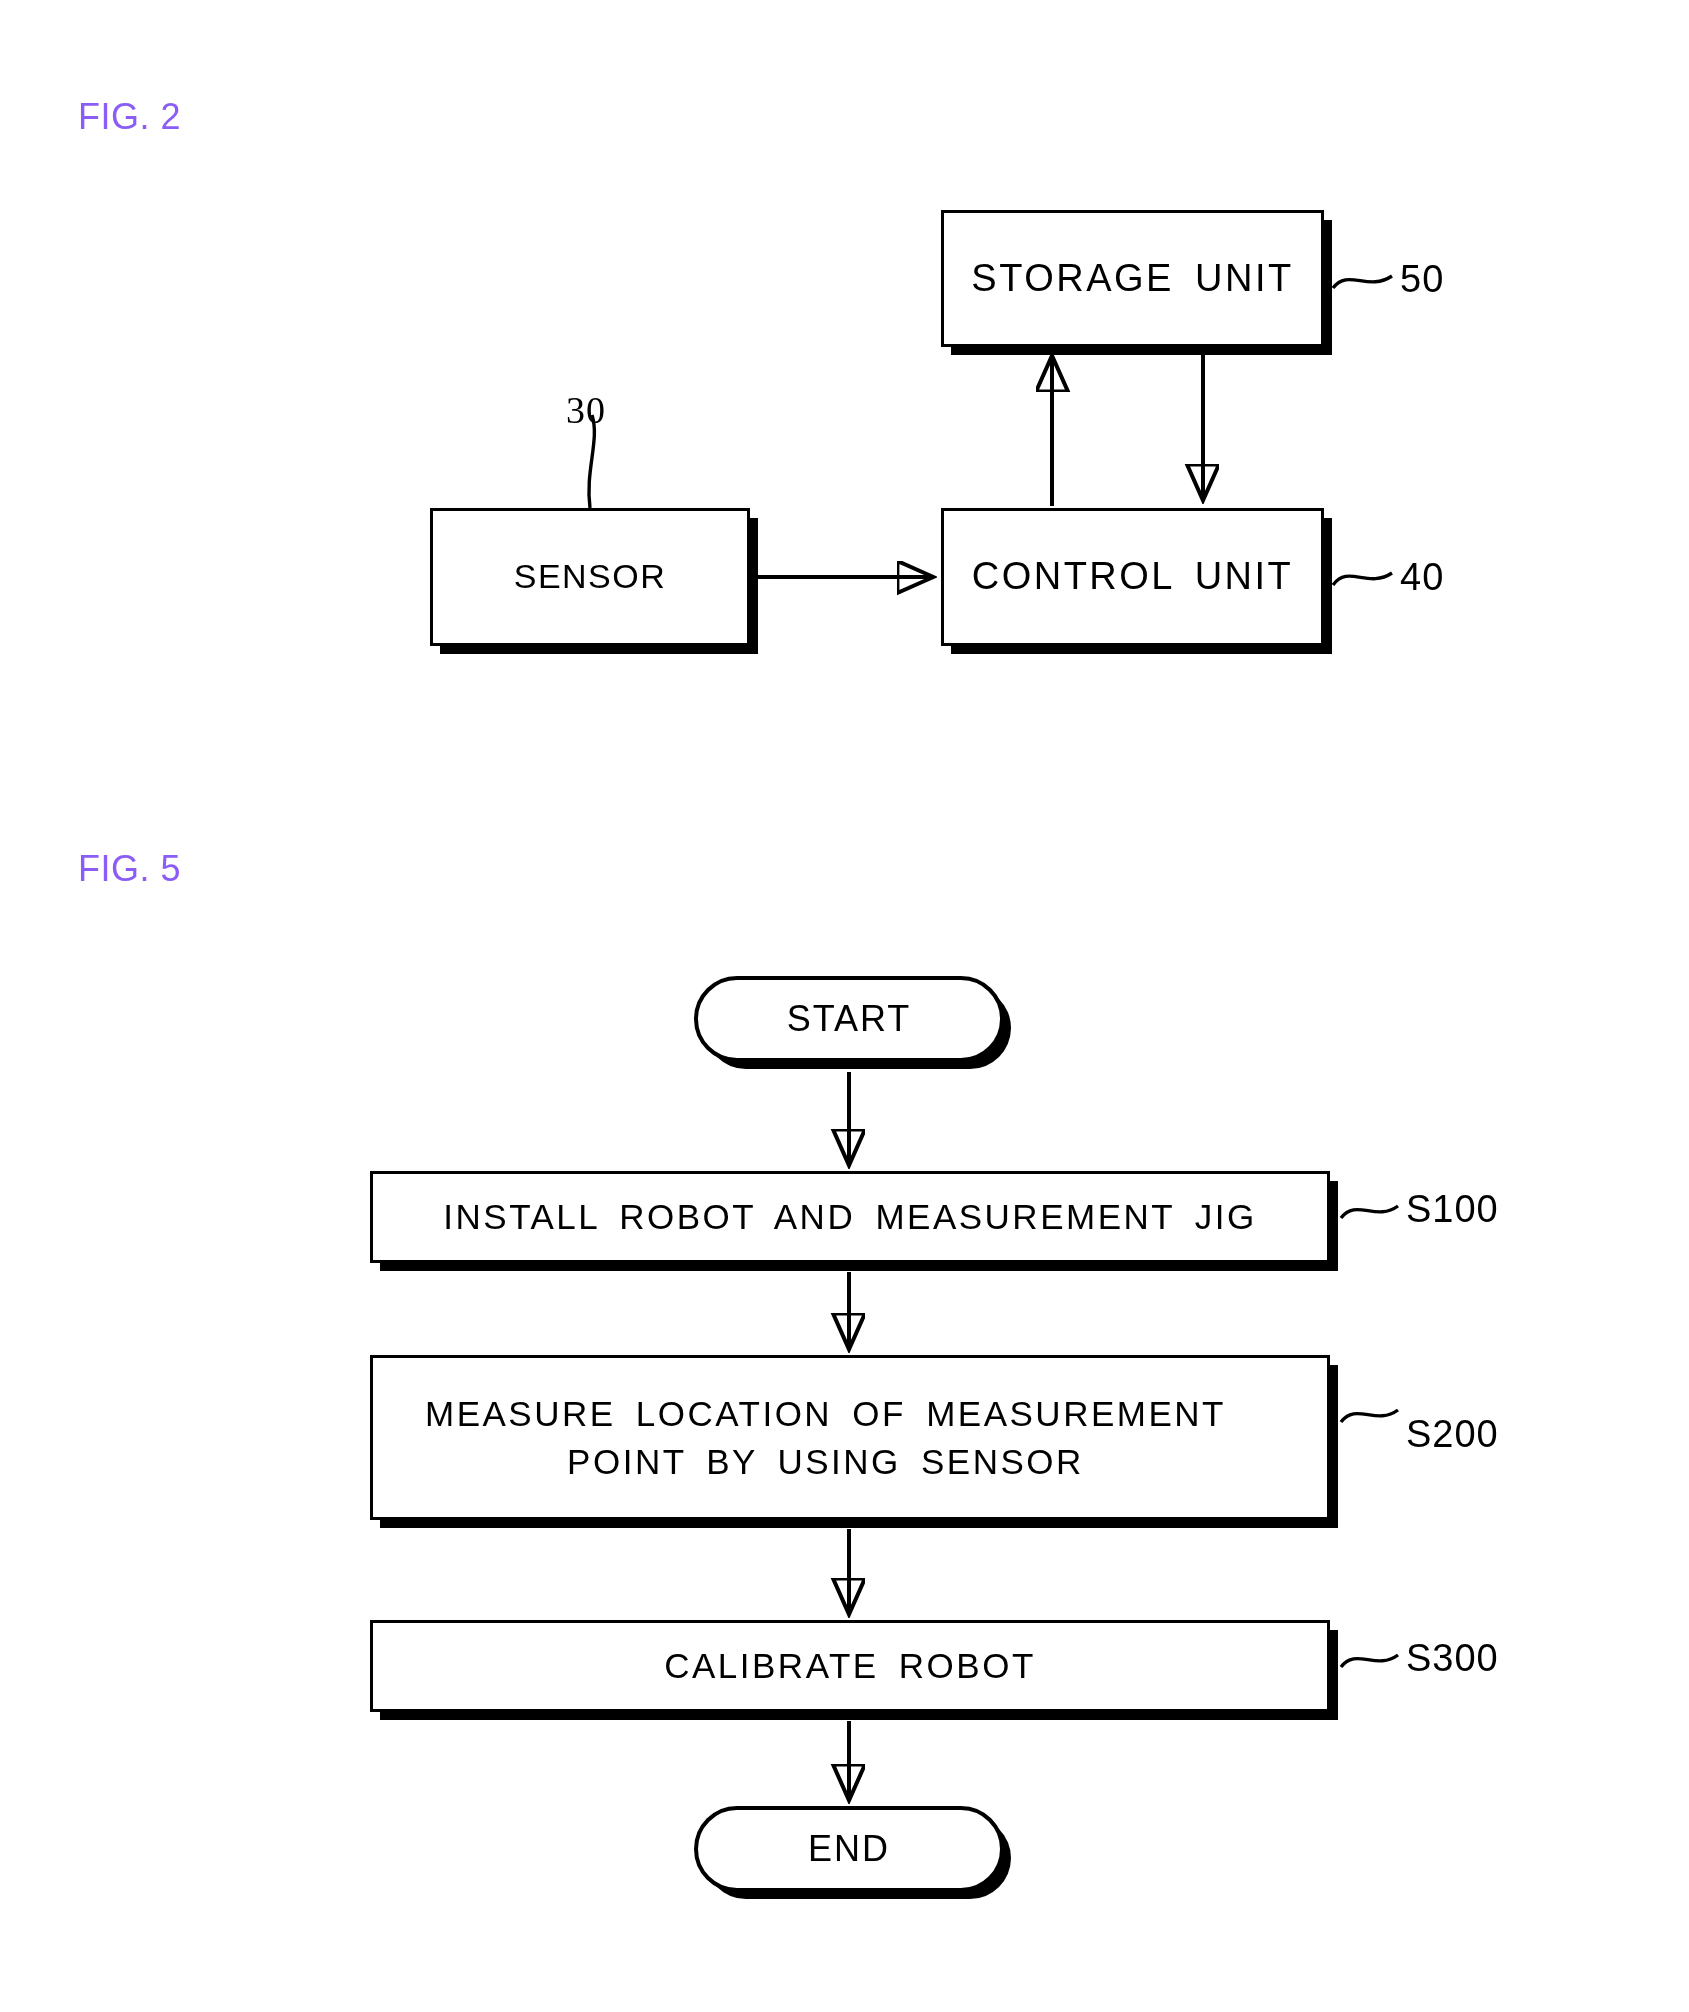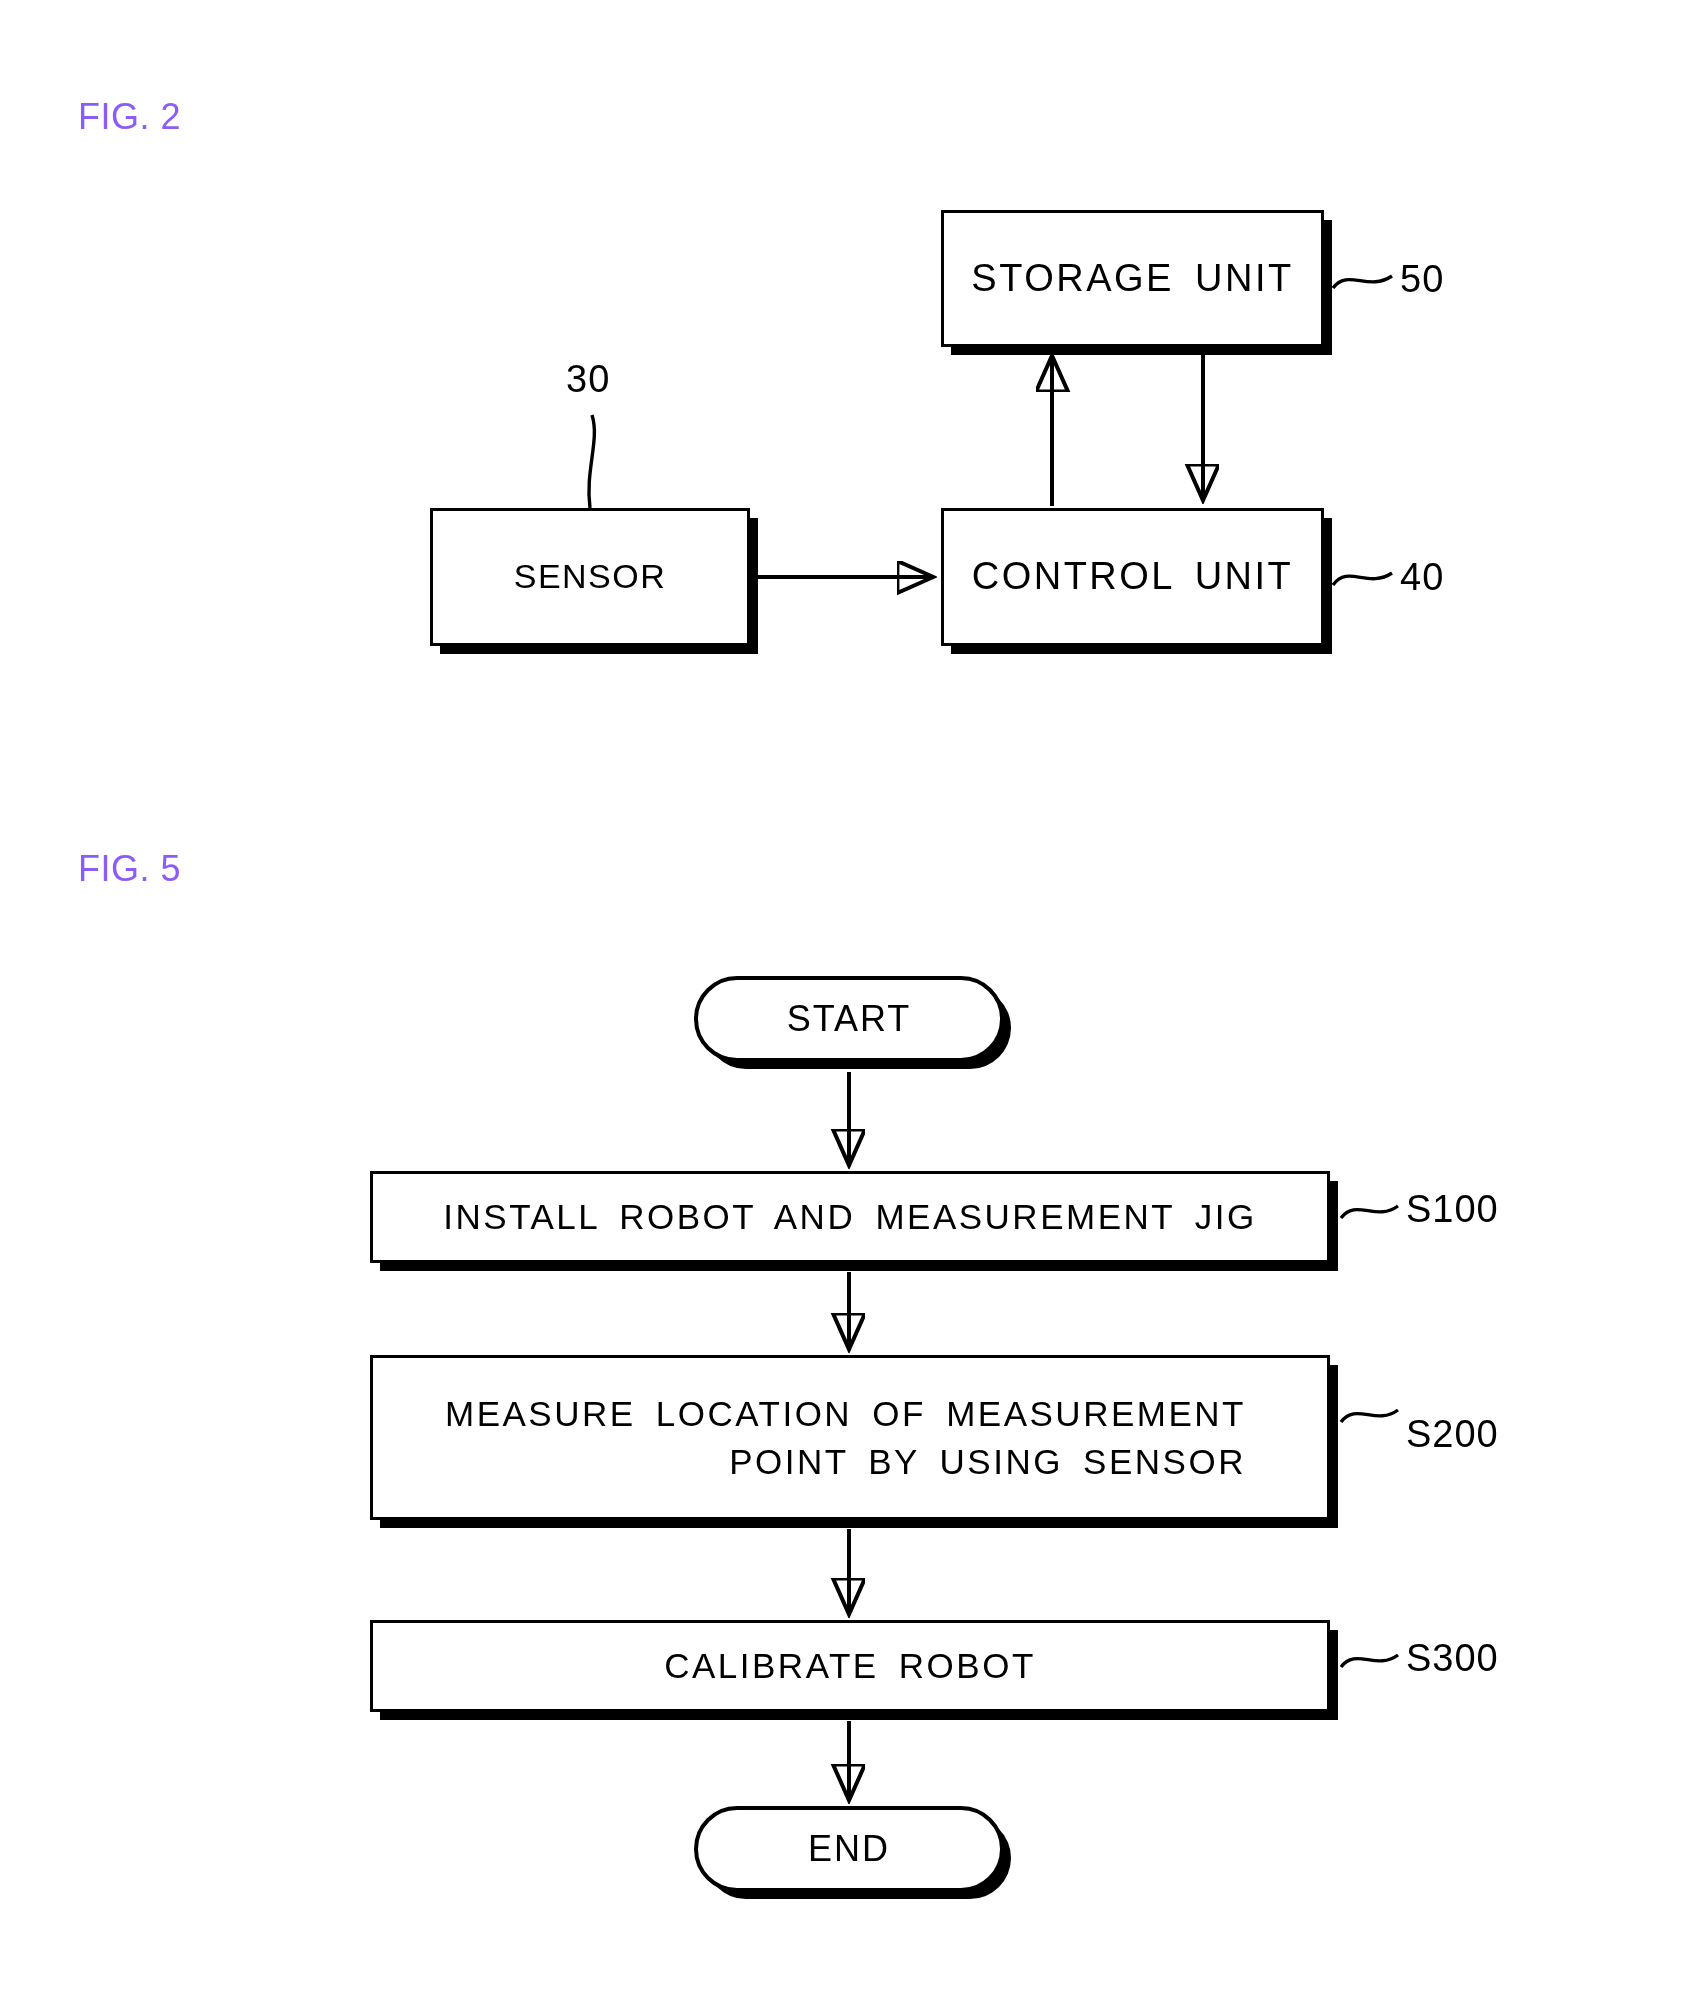--- a/index.html
+++ b/index.html
@@ -69,22 +69,22 @@
     font-size: 35px;
   }
   #step-s100 {
     left: 370px; top: 1171px; width: 960px; height: 92px;
   }
   #step-s200 {
     left: 370px; top: 1355px; width: 960px; height: 165px;
     justify-content: flex-start;
   }
   #step-s200 .node-text {
-    text-align: right;
-    padding-left: 72px;
+    text-align: center;
+    padding-left: 52px;
   }
   #step-s300 {
     left: 370px; top: 1620px; width: 960px; height: 92px;
   }
 
   
   .terminal {
     position: absolute;
     box-sizing: border-box;
     background: #fff;
@@ -106,21 +106,21 @@
 
   
   .ref-num {
     position: absolute;
     font-size: 38px;
     letter-spacing: 1px;
     white-space: nowrap;
   }
   #ref-50 { left: 1400px; top: 258px; }
   #ref-40 { left: 1400px; top: 556px; }
-  #ref-30 { left: 566px; top: 358px; }
+  #ref-30 { left: 566px; top: 388px; font-family: Liberation Serif, serif; }
   #ref-s100 { left: 1406px; top: 1188px; }
   #ref-s200 { left: 1406px; top: 1392px; margin-top: 21px; }
   #ref-s300 { left: 1406px; top: 1637px; }
 
   
   #wire-layer {
     position: absolute;
     left: 0; top: 0;
     width: 1689px;
     height: 2012px;

